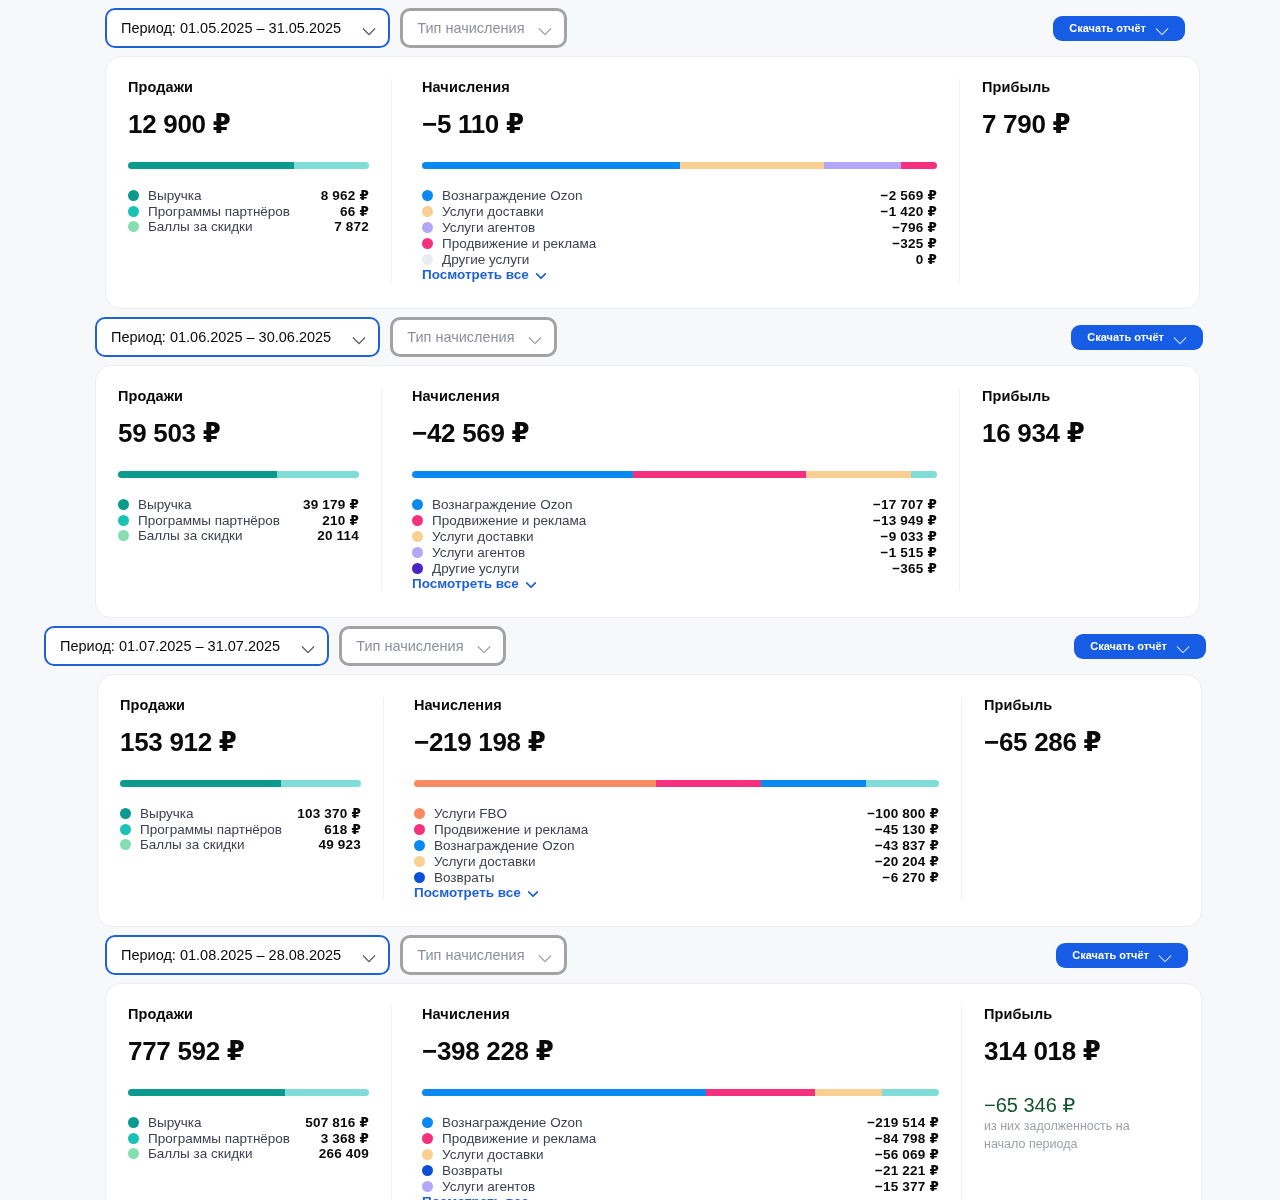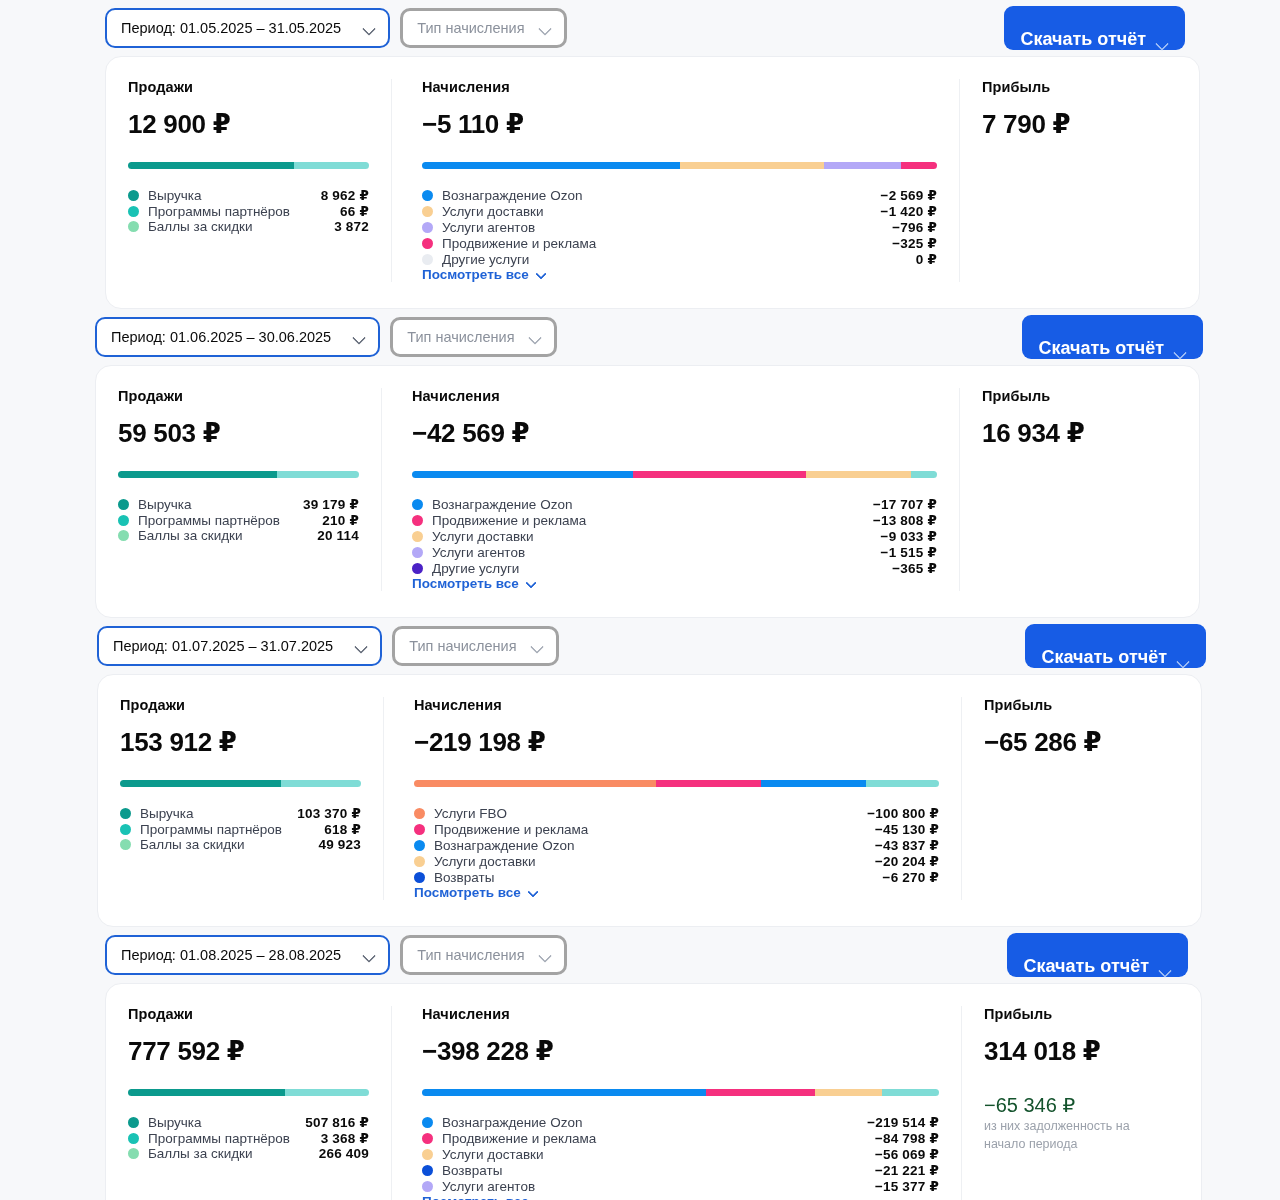--- a/index.html
+++ b/index.html
@@ -16,21 +16,21 @@
   
   .filter-row {
     display: flex;
     align-items: center;
     gap: 10px;
     padding: 0 95px 0 105px;
     height: 56px;
   }
   .filter-row.offset-a { padding-left: 105px; }
   .filter-row.offset-b { padding-left: 95px; padding-right: 77px; }
-  .filter-row.offset-c { padding-left: 97px; padding-right: 74px; }
+  .filter-row.offset-c { padding-left: 44px; padding-right: 74px; }
   .filter-row.offset-d { padding-left: 105px; padding-right: 92px; }
 
   .select {
     display: inline-flex;
     align-items: center;
     justify-content: space-between;
     height: 40px;
     border-radius: 10px;
     background: #ffffff;
     padding: 0 12px 0 14px;
@@ -64,28 +64,28 @@
     transform: rotate(45deg);
     border-radius: 1px;
   }
   .select.period .chev { color: #6c7380; }
   .select.type .chev { color: #aab0ba; }
 
   .spacer { flex: 1 1 auto; }
 
   .btn-download {
     display: inline-flex;
-    align-items: flex-end;
+    align-items: center;
     gap: 10px;
-    height: 44px;
+    height: 25px;
     padding: 0 16px;
     border-radius: 9px;
     background: #175ce5;
     color: #ffffff;
-    font-size: 18px;
+    font-size: 11px;
     font-weight: 700;
     border: none;
     cursor: pointer;
     white-space: nowrap;
     font-family: inherit;
   }
   .btn-download .chev { color: #9cbcf5; }
 
   
   .card {
@@ -229,21 +229,21 @@
             <span class="legend-value">8 962 ₽</span>
           </div>
           <div class="legend-item">
             <span class="dot" style="background:#19c2b4"></span>
             <span class="legend-label">Программы партнёров</span>
             <span class="legend-value">66 ₽</span>
           </div>
           <div class="legend-item">
             <span class="dot" style="background:#85ddb0"></span>
             <span class="legend-label">Баллы за скидки</span>
-            <span class="legend-value">3 872</span>
+            <span class="legend-value">7 872</span>
           </div>
         </div>
       </div>
       <div class="col charges">
         <div class="col-title">Начисления</div>
         <div class="col-total">−5 110 ₽</div>
         <div class="bar">
           <span class="seg" style="flex:0 0 50%;background:#0a8af0"></span>
           <span class="seg" style="flex:0 0 28%;background:#f9cf92"></span>
           <span class="seg" style="flex:0 0 15%;background:#b3a8f7"></span>
@@ -338,21 +338,21 @@
         </div>
         <div class="legend two-col">
           <div class="legend-item">
             <span class="dot" style="background:#0a8af0"></span>
             <span class="legend-label">Вознаграждение Ozon</span>
             <span class="legend-value">−17 707 ₽</span>
           </div>
           <div class="legend-item">
             <span class="dot" style="background:#f5307e"></span>
             <span class="legend-label">Продвижение и реклама</span>
-            <span class="legend-value">−13 808 ₽</span>
+            <span class="legend-value">−13 949 ₽</span>
           </div>
           <div class="legend-item">
             <span class="dot" style="background:#f9cf92"></span>
             <span class="legend-label">Услуги доставки</span>
             <span class="legend-value">−9 033 ₽</span>
           </div>
           <div class="legend-item">
             <span class="dot" style="background:#b3a8f7"></span>
             <span class="legend-label">Услуги агентов</span>
             <span class="legend-value">−1 515 ₽</span>

